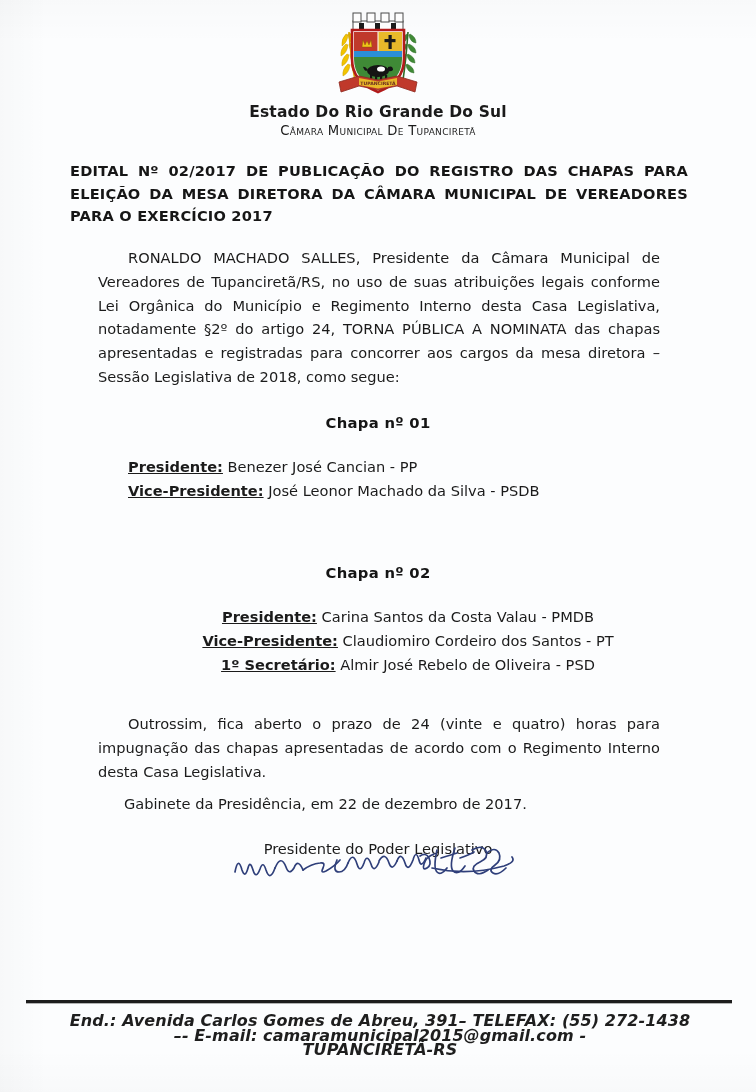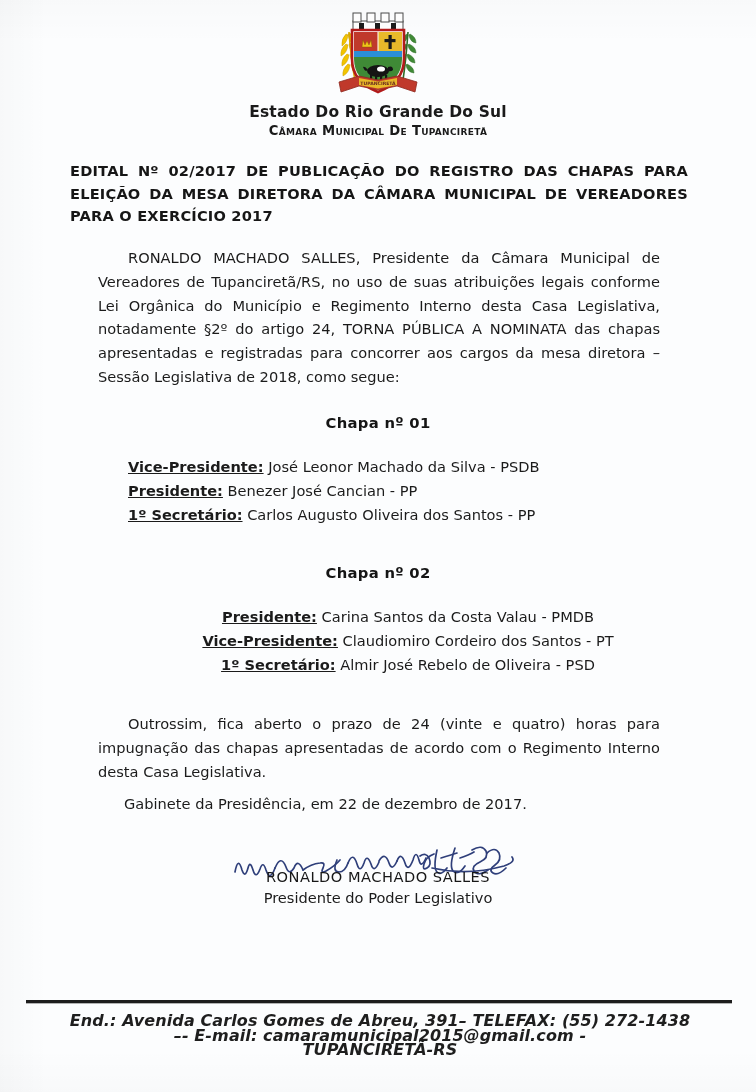--- a/index.html
+++ b/index.html
@@ -55,21 +55,21 @@
     font-family: "DejaVu Sans", sans-serif;
     font-size: 15.5px;
     font-weight: bold;
     letter-spacing: 0.2px;
     color: #1a1a1a;
     line-height: 18px;
   }
   .org-house {
     font-family: "DejaVu Sans", sans-serif;
     font-size: 13.2px;
-    font-weight: bold;
+    font-weight: normal;
     font-variant: small-caps;
     letter-spacing: 0.3px;
     color: #1a1a1a;
     line-height: 17px;
     margin-top: 1px;
   }
 
   
   .edital-title {
     position: absolute;
@@ -285,30 +285,26 @@
 
   <div class="edital-title">EDITAL Nº 02/2017 DE PUBLICAÇÃO DO REGISTRO DAS CHAPAS PARA ELEIÇÃO DA MESA DIRETORA DA CÂMARA MUNICIPAL DE VEREADORES PARA O EXERCÍCIO 2017</div>
 
   <div class="body-col para-intro">
     <p class="para">RONALDO MACHADO SALLES, Presidente da Câmara Municipal de Vereadores de Tupanciretã/RS, no uso de suas atribuições legais conforme Lei Orgânica do Município e Regimento Interno desta Casa Legislativa, notadamente §2º do artigo 24, TORNA PÚBLICA A NOMINATA das chapas apresentadas e registradas para concorrer aos cargos da mesa diretora – Sessão Legislativa de 2018, como segue:</p>
   </div>
 
   <div class="chapa-title chapa-1-title">Chapa nº 01</div>
   <div class="chapa-list chapa-1-list">
     <div class="role-line">
+      <span class="role-label">Presidente:</span>
+      <span class="role-name">Benezer José Cancian - PP</span>
+    </div>
+    <div class="role-line">
       <span class="role-label">Vice-Presidente:</span>
       <span class="role-name">José Leonor Machado da Silva - PSDB</span>
-    </div>
-    <div class="role-line">
-      <span class="role-label">Presidente:</span>
-      <span class="role-name">Benezer José Cancian - PP</span>
-    </div>
-    <div class="role-line">
-      <span class="role-label">1º Secretário:</span>
-      <span class="role-name">Carlos Augusto Oliveira dos Santos - PP</span>
     </div>
   </div>
 
   <div class="chapa-title chapa-2-title">Chapa nº 02</div>
   <div class="chapa-list chapa-2-list">
     <div class="role-line">
       <span class="role-label">Presidente:</span>
       <span class="role-name">Carina Santos da Costa Valau - PMDB</span>
     </div>
     <div class="role-line">
@@ -342,21 +338,20 @@
         <path d="M420 18 q6 -4 9 2 q3 7 -2 10 q-5 3 -3 -4 q2 -7 10 -10"></path>
         <path d="M437 12 q-4 18 0 22 q4 4 10 -4"></path>
         <path d="M441 20 q10 -3 16 -5"></path>
         <path d="M455 10 q-6 18 -2 23 q5 5 12 -5"></path>
         <path d="M460 20 q9 -3 14 -6"></path>
         <path d="M472 12 q10 -6 14 1 q3 7 -6 11 q-9 4 -6 9 q4 6 14 -1"></path>
         <path d="M487 15 q8 -7 12 0 q3 7 -4 12 q-7 5 -2 8 q5 3 13 -5"></path>
         <path d="M432 30 q35 8 72 -2 q12 -4 8 -9"></path>
       </g>
     </svg>
-    <div class="sig-name">RONALDO MACHADO SALLES</div>
     <div class="sig-role">Presidente do Poder Legislativo</div>
   </div>
 
   <div class="footer-rule"></div>
   <div class="footer-text">
     <span>End.: Avenida Carlos Gomes de Abreu, 391– TELEFAX: (55) 272-1438 –- E-mail: camaramunicipal2015@gmail.com -</span>
     <span class="footer-line2">TUPANCIRETÃ-RS</span>
   </div>
 
 </div>

